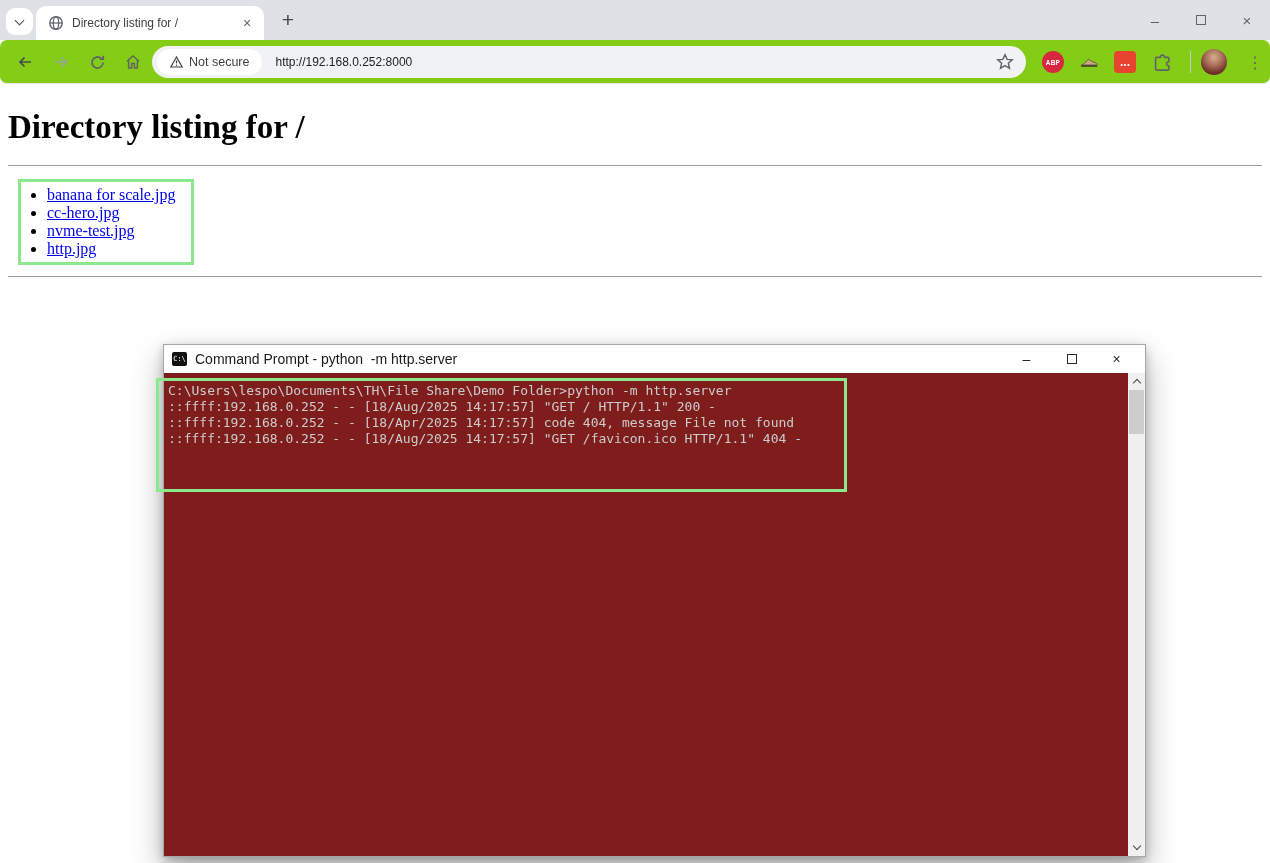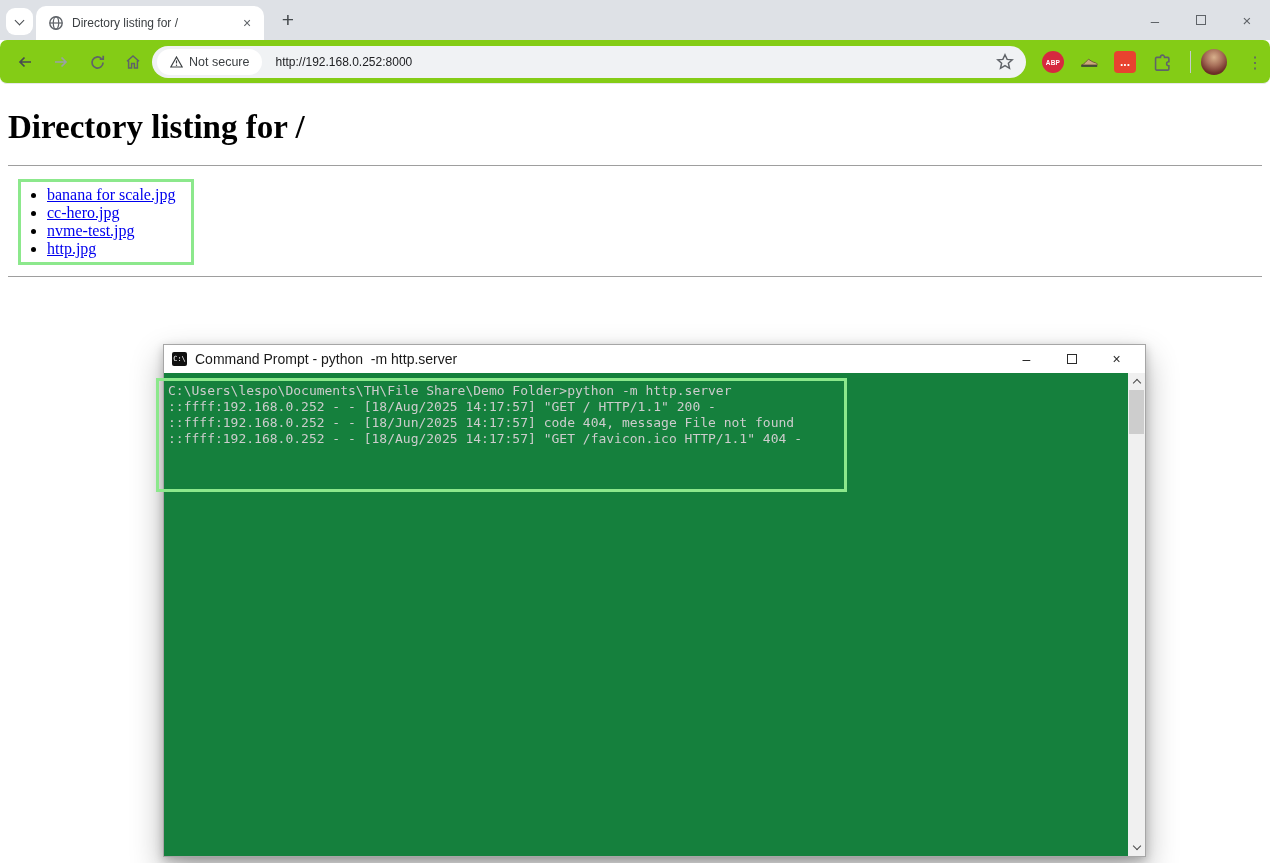--- a/index.html
+++ b/index.html
@@ -45,21 +45,21 @@
   .green-box-list a { color: #0000ee; text-decoration: underline; cursor: pointer; }
 
   
   .cmd-window { position: absolute; left: 163px; top: 344px; width: 983px; height: 513px; background: #0c0c0c; border: 1px solid #a6a6a6; box-shadow: 0 14px 30px rgba(0,0,0,0.30), 0 3px 9px rgba(0,0,0,0.22); }
   .cmd-titlebar { height: 28px; background: #ffffff; display: flex; align-items: center; padding-left: 8px; }
   .cmd-icon { width: 15px; height: 14px; background: #101010; border-radius: 2px; color: #fff; font-family: "DejaVu Sans Mono", monospace; font-size: 7px; display: flex; align-items: center; justify-content: center; }
   .cmd-title { font-size: 14px; color: #1a1a1a; margin-left: 8px; }
   .cmd-controls { margin-left: auto; display: flex; height: 28px; margin-right: 6px; }
   .cmd-btn { width: 45px; height: 28px; display: flex; align-items: center; justify-content: center; color: #2b2b2b; font-size: 14px; cursor: pointer; }
   .cmd-box-glyph { width: 10px; height: 10px; border: 1.2px solid #2b2b2b; display: inline-block; }
-  .cmd-body { position: absolute; top: 28px; left: 0; right: 0; bottom: 0; background: #15803d; }
+  .cmd-body { position: absolute; top: 28px; left: 0; right: 0; bottom: 0; background: #7f1d1d; }
   .cmd-text { padding: 10px 20px 0 4px; font-family: "DejaVu Sans Mono", monospace; font-size: 13px; line-height: 16px; color: #cccccc; }
   .cmd-text div { white-space: pre; }
 
   
   .cmd-scrollbar { position: absolute; right: 0; top: 0; bottom: 0; width: 17px; background: #f0f0f0; }
   .sb-btn { position: absolute; left: 0; width: 17px; height: 17px; display: flex; align-items: center; justify-content: center; cursor: pointer; }
   .sb-up { top: 0; } .sb-down { bottom: 0; }
   .sb-chev { width: 6px; height: 6px; border-right: 1.6px solid #4a4a4a; border-bottom: 1.6px solid #4a4a4a; }
   .sb-chev-up { transform: rotate(-135deg); margin-top: 3px; }
   .sb-chev-down { transform: rotate(45deg); margin-bottom: 3px; }
@@ -176,21 +176,21 @@
       <div class="cmd-btn">
           <span class="cmd-box-glyph"></span>
         </div>
       <div class="cmd-btn">×</div>
     </div>
   </div>
   <div class="cmd-body">
     <div class="cmd-text">
       <div>C:\Users\lespo\Documents\TH\File Share\Demo Folder&gt;python -m http.server</div>
       <div>::ffff:192.168.0.252 - - [18/Aug/2025 14:17:57] "GET / HTTP/1.1" 200 -</div>
-      <div>::ffff:192.168.0.252 - - [18/Jun/2025 14:17:57] code 404, message File not found</div>
+      <div>::ffff:192.168.0.252 - - [18/Apr/2025 14:17:57] code 404, message File not found</div>
       <div>::ffff:192.168.0.252 - - [18/Aug/2025 14:17:57] "GET /favicon.ico HTTP/1.1" 404 -</div>
     </div>
     <div class="cmd-scrollbar">
       <div class="sb-btn sb-up">
           <span class="sb-chev sb-chev-up"></span>
         </div>
       <div class="sb-thumb"></div>
       <div class="sb-btn sb-down">
           <span class="sb-chev sb-chev-down"></span>
         </div>

